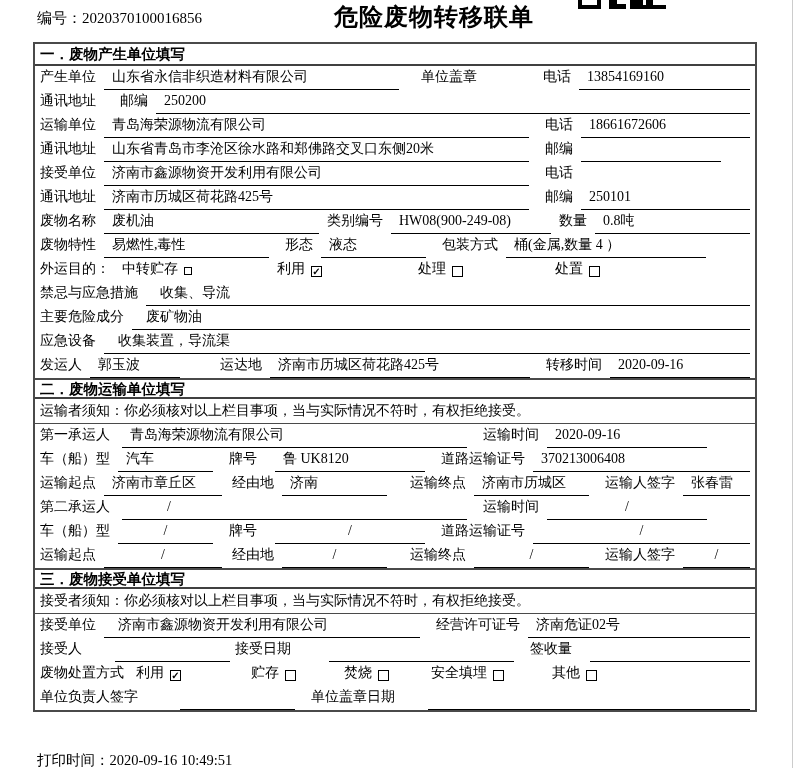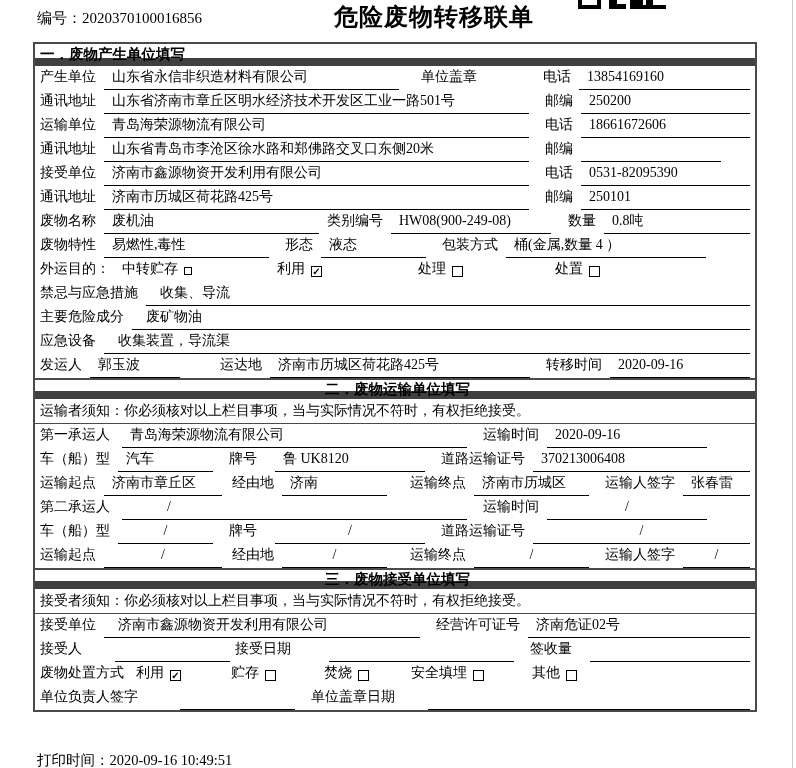--- a/index.html
+++ b/index.html
@@ -10,22 +10,22 @@
     font-size:14px; overflow:hidden;
   }
   .serial { position:absolute; left:37px; top:9px; font-size:15px; white-space:nowrap; }
   .title  { position:absolute; left:334px; top:1px; font-size:24px; font-weight:bold; letter-spacing:1px; white-space:nowrap; }
   .qr { position:absolute; left:578px; top:0; width:88px; height:10px; overflow:hidden; }
   .qr .o { position:absolute; left:0; top:-9px; width:23px; height:18px; border:4px solid #000; }
   .qr .b { position:absolute; background:#000; }
   .edge { position:absolute; right:3px; top:0; width:1px; height:768px; background:#cccccc; }
 
   .sheet { position:absolute; left:33px; top:42px; width:724px; border:2px solid #4a4a4a; background:#fff; }
-  .sec-head { height:22px; line-height:21px; padding-left:5px; font-weight:bold; font-size:14.5px; border-bottom:8px solid #404040; white-space:nowrap; }
-  .sec-head.bt { height:21px; line-height:19px; border-top:2px solid #4a4a4a;text-align:center; }
+  .sec-head { height:22px; line-height:21px; padding-left:5px; font-weight:bold; font-size:14.5px; border-bottom:2px solid #404040; white-space:nowrap; }
+  .sec-head.bt { height:21px; line-height:19px; border-top:2px solid #4a4a4a; }
   .notice { height:25px; line-height:24px; padding-left:5px; border-bottom:1px solid #4a4a4a; white-space:nowrap; }
   .row { display:flex; height:24px; line-height:22px; padding:0 5px; white-space:nowrap; align-items:stretch; }
   .lbl { flex:none; margin-right:8px; }
   .mid { flex:none; }
   .u { flex:none; border-bottom:1px solid #000; padding-left:8px; overflow:hidden; }
   .u.fx { flex:1 1 auto; }
   .u.ctr { text-align:center; padding-left:0; }
   .cb { flex:none; align-self:center; width:11px; height:11px; margin-top:2px; border:1px solid #000;
         font-size:10px; line-height:9px; text-align:center; font-weight:bold; }
   .cb.sm { width:8px; height:8px; }
@@ -53,21 +53,20 @@
   <div class="row">
     <span class="lbl">产生单位</span>
     <span class="u" style="width:295px">山东省永信非织造材料有限公司</span>
     <span class="mid" style="margin-left:22px">单位盖章</span>
     <span class="lbl" style="margin-left:66px">电话</span>
     <span class="u fx">13854169160</span>
   </div>
 
   <div class="row">
     <span class="lbl">通讯地址</span>
-    <span class="u" style="width:425px">山东省济南市章丘区明水经济技术开发区工业一路501号</span>
     <span class="lbl" style="margin-left:16px">邮编</span>
     <span class="u fx">250200</span>
   </div>
 
   <div class="row">
     <span class="lbl">运输单位</span>
     <span class="u" style="width:425px">青岛海荣源物流有限公司</span>
     <span class="lbl" style="margin-left:16px">电话</span>
     <span class="u fx">18661672606</span>
   </div>
@@ -76,36 +75,35 @@
     <span class="lbl">通讯地址</span>
     <span class="u" style="width:425px">山东省青岛市李沧区徐水路和郑佛路交叉口东侧20米</span>
     <span class="lbl" style="margin-left:16px">邮编</span>
     <span class="u" style="width:140px"></span>
   </div>
 
   <div class="row">
     <span class="lbl">接受单位</span>
     <span class="u" style="width:425px">济南市鑫源物资开发利用有限公司</span>
     <span class="lbl" style="margin-left:16px">电话</span>
-    <span class="u fx">0531-82095390</span>
   </div>
 
   <div class="row">
     <span class="lbl">通讯地址</span>
     <span class="u" style="width:425px">济南市历城区荷花路425号</span>
     <span class="lbl" style="margin-left:16px">邮编</span>
     <span class="u fx">250101</span>
   </div>
 
   <div class="row">
     <span class="lbl">废物名称</span>
     <span class="u" style="width:215px">废机油</span>
     <span class="lbl" style="margin-left:8px">类别编号</span>
     <span class="u" style="width:160px">HW08(900-249-08)</span>
-    <span class="lbl" style="margin-left:17px">数量</span>
+    <span class="lbl" style="margin-left:8px">数量</span>
     <span class="u fx">0.8吨</span>
   </div>
 
   <div class="row">
     <span class="lbl">废物特性</span>
     <span class="u" style="width:165px">易燃性,毒性</span>
     <span class="lbl" style="margin-left:16px">形态</span>
     <span class="u" style="width:105px">液态</span>
     <span class="lbl" style="margin-left:16px">包装方式</span>
     <span class="u" style="width:200px">桶(金属,数量 4 ）</span>
@@ -220,21 +218,21 @@
     <span class="lbl" style="margin-left:5px">接受日期</span>
     <span class="u" style="width:185px;margin-left:30px"></span>
     <span class="lbl" style="margin-left:16px">签收量</span>
     <span class="u fx" style="margin-left:10px"></span>
   </div>
 
   <div class="row">
     <span class="mid">废物处置方式</span>
     <span class="mid" style="margin-left:12px">利用</span>
     <span class="cb" style="margin-left:6px">✓</span>
-    <span class="mid" style="margin-left:50px">贮存</span>
+    <span class="mid" style="margin-left:70px">贮存</span>
     <span class="cb" style="margin-left:6px"></span>
     <span class="mid" style="margin-left:48px">焚烧</span>
     <span class="cb" style="margin-left:6px"></span>
     <span class="mid" style="margin-left:42px">安全填埋</span>
     <span class="cb" style="margin-left:6px"></span>
     <span class="mid" style="margin-left:48px">其他</span>
     <span class="cb" style="margin-left:6px"></span>
   </div>
 
   <div class="row">

